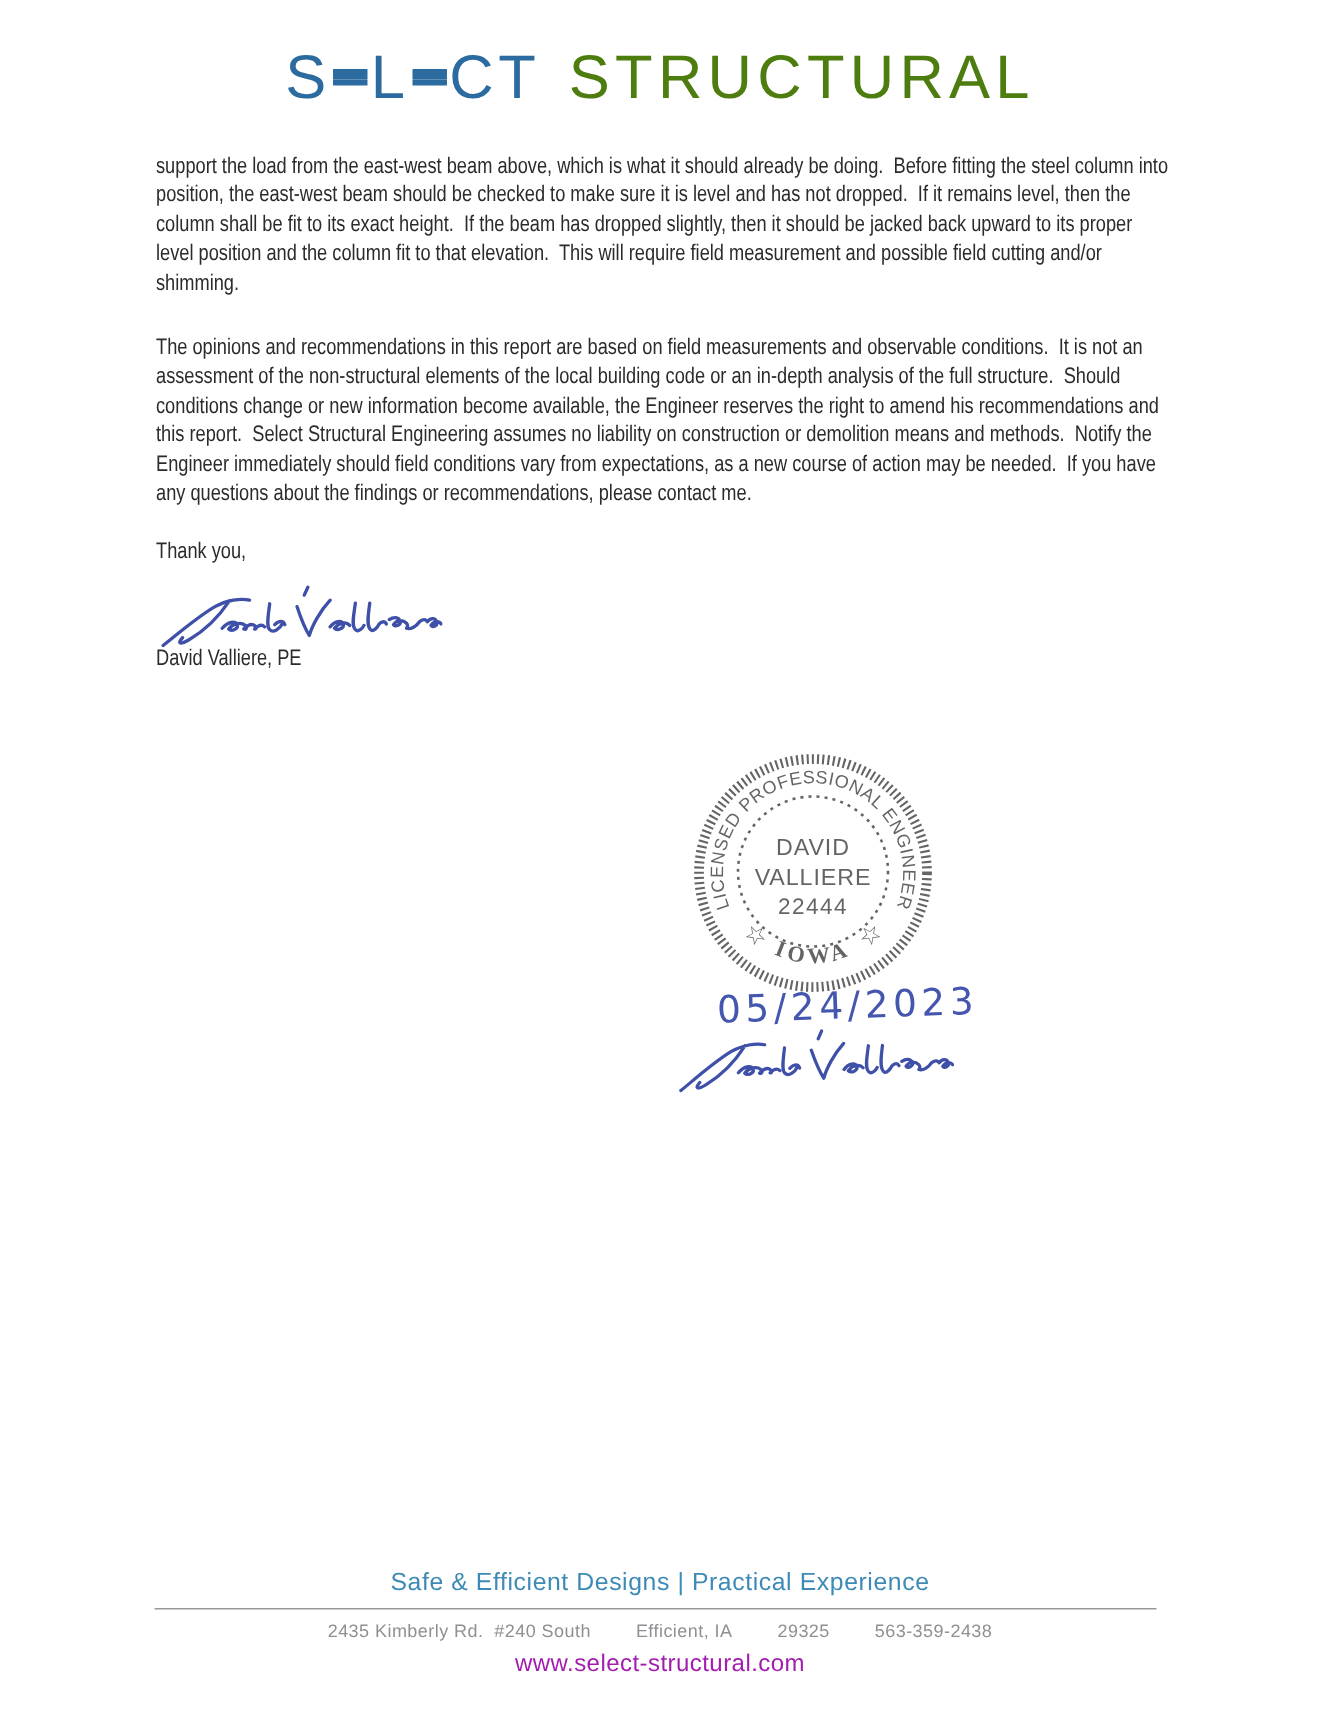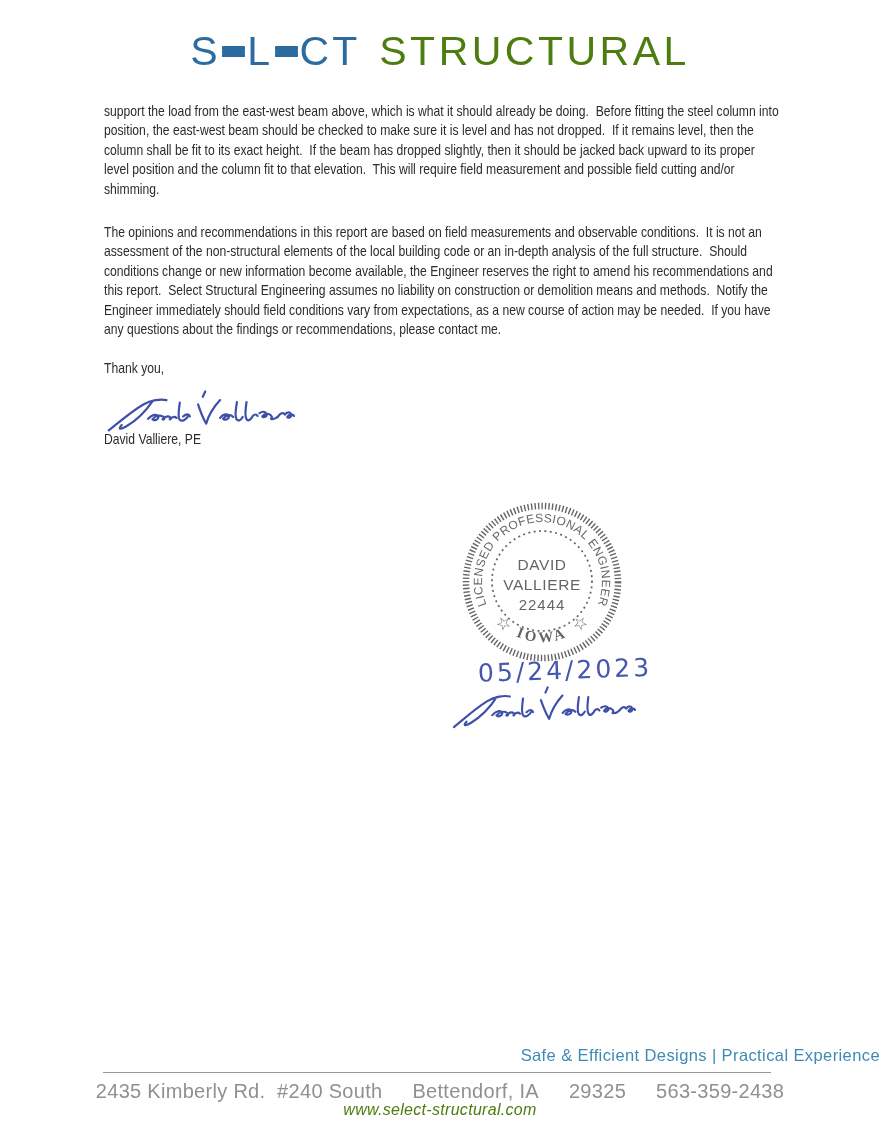--- a/index.html
+++ b/index.html
@@ -61,35 +61,35 @@
   .stamp-date{
     position:absolute;left:478px;top:656px;width:164px;
     text-align:center;
     font-family:"DejaVu Sans",sans-serif;
     font-size:25px;letter-spacing:3px;color:#4456ae;
     transform:rotate(-2deg);
   }
 
   
   .footer-tagline{
-    position:absolute;left:0;top:1046px;width:880px;text-align:right;
+    position:absolute;left:0;top:1046px;width:880px;text-align:center;
     color:#3d8ab6;font-size:16.5px;letter-spacing:.4px;
   }
   .footer-rule{
     position:absolute;left:103px;top:1072px;width:668px;height:0;
     border-top:1px solid #97999c;
   }
   .footer-address{
     position:absolute;left:0;top:1080px;width:880px;
     display:flex;justify-content:center;gap:30px;
-    color:#8e9093;font-size:20px;letter-spacing:.3px;
+    color:#8e9093;font-size:12px;letter-spacing:.3px;
   }
   .footer-website{
     position:absolute;left:0;top:1101px;width:880px;text-align:center;
-    color:#4d7c0f;font-size:16px;letter-spacing:.3px;font-style:italic;
+    color:#a21caf;font-size:16px;letter-spacing:.3px;
   }
 </style>
 </head>
 <body>
 
 <div class="page">
 
   <svg width="0" height="0" style="position:absolute" aria-hidden="true">
     <defs>
       <path id="sig-path" fill="none" stroke="#3e50a8" stroke-width="2.3" stroke-linecap="round" stroke-linejoin="round" d="M6,42 C16,34 30,22 42,15 C50,10.5 60,9 66,10.5
@@ -166,19 +166,19 @@
   <div class="sig sig2">
     <svg viewBox="0 0 200 52">
         <use href="#sig-path"></use>
       </svg>
   </div>
 
   <div class="footer-tagline">Safe &amp; Efficient Designs | Practical Experience</div>
   <div class="footer-rule"></div>
   <div class="footer-address">
     <span style="white-space:pre;">2435 Kimberly Rd.  #240 South</span>
-    <span>Bettendorf, IA</span>
+    <span>Efficient, IA</span>
     <span>29325</span>
     <span>563-359-2438</span>
   </div>
   <div class="footer-website">www.select-structural.com</div>
 
 </div>
 
 </body></html>

